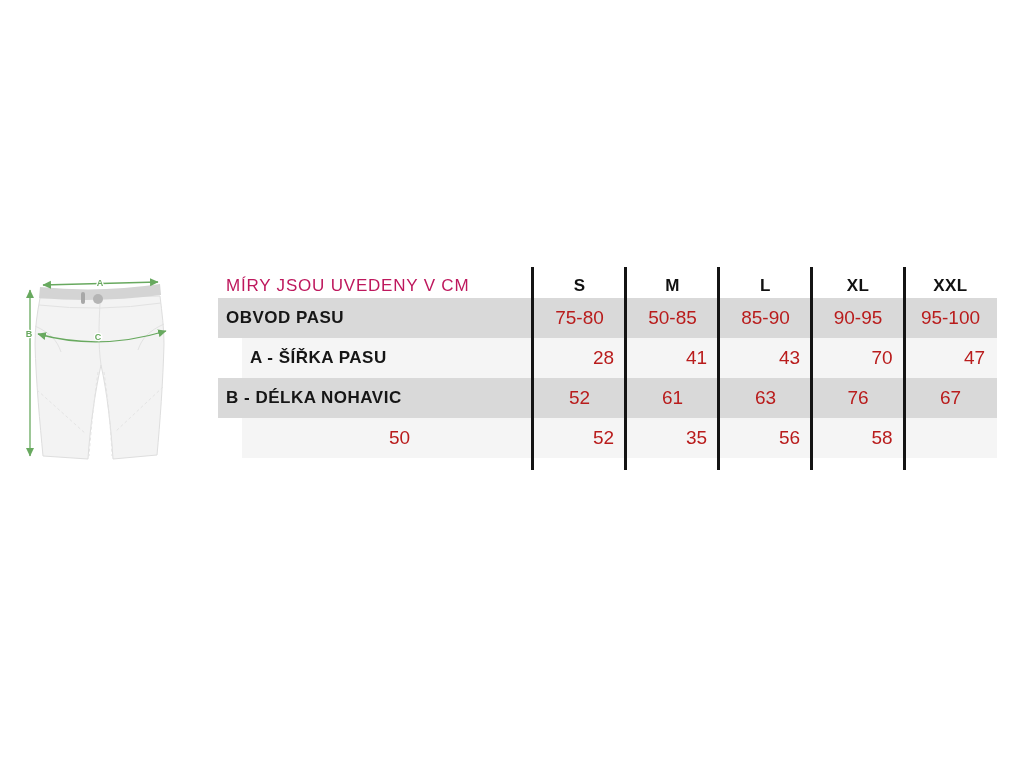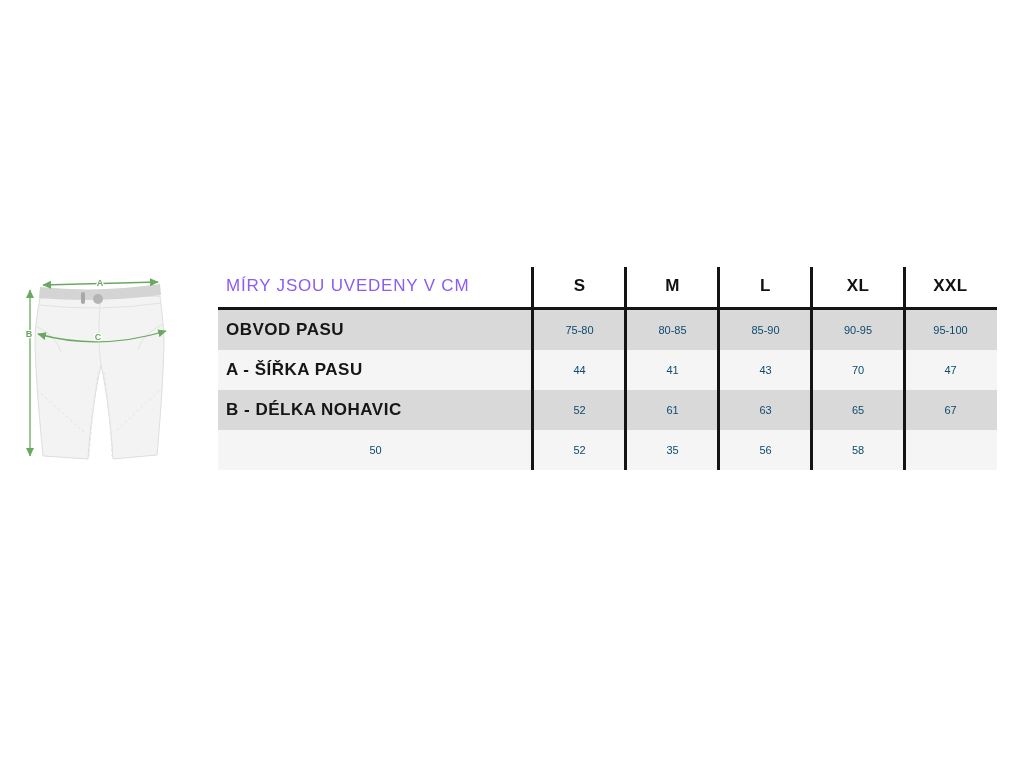--- a/index.html
+++ b/index.html
@@ -35,47 +35,47 @@
     width: 779px; height: 208px;
   }
   .thead {
     display: grid;
     grid-template-columns: 315px 93px 93px 93px 92px 93px;
     height: 42px; align-items: center;
   }
   .table-title {
     padding-left: 8px;
     font-size: 17px; letter-spacing: 0.8px;
-    color: #8b5cf6; white-space: nowrap;
+    color: #be185d; white-space: nowrap;
   }
   .size-h {
     text-align: center;
     font-size: 17px; font-weight: bold;
     color: #111111; letter-spacing: 0.4px;
   }
   .header-rule {
     position: absolute; left: 0; top: 42px;
     width: 779px; height: 3px; background: #141414;
   }
-  .tbody { position: absolute; left: 0; top: 45px; width: 779px; }
+  .tbody { position: absolute; left: 0; top: 33px; width: 779px; }
   .trow {
     display: grid;
     grid-template-columns: 315px 93px 93px 93px 92px 93px;
     height: 40px; align-items: center;
   }
   .trow.shade-dark  { background: #d9d9d9; }
-  .trow.shade-light { background: #f5f5f5; }
+  .trow.shade-light { background: #f5f5f5; margin-left: 24px; }
   .row-label {
     padding-left: 8px;
     font-size: 17px; font-weight: bold;
     color: #161616; letter-spacing: 0.5px; white-space: nowrap;
   }
   .val {
     text-align: center;
-    font-size: 11px; color: #0c4a6e;
+    font-size: 19px; color: #b91c1c;
   }
   .vline {
     position: absolute; top: 2px;
     width: 3px; height: 203px;
     background: #141414;
   }
   .vline-1 { left: 313px; }
   .vline-2 { left: 406px; }
   .vline-3 { left: 499px; }
   .vline-4 { left: 592px; }
@@ -140,39 +140,39 @@
     <div class="size-h">XL</div>
     <div class="size-h">XXL</div>
   </div>
 
   <div class="header-rule"></div>
 
   <div class="tbody">
     <div class="trow shade-dark">
       <div class="row-label">OBVOD PASU</div>
       <div class="val">75-80</div>
-      <div class="val">80-85</div>
+      <div class="val">50-85</div>
       <div class="val">85-90</div>
       <div class="val">90-95</div>
       <div class="val">95-100</div>
     </div>
     <div class="trow shade-light">
       <div class="row-label">A - ŠÍŘKA PASU</div>
-      <div class="val">44</div>
+      <div class="val">28</div>
       <div class="val">41</div>
       <div class="val">43</div>
       <div class="val">70</div>
       <div class="val">47</div>
     </div>
     <div class="trow shade-dark">
       <div class="row-label">B - DÉLKA NOHAVIC</div>
       <div class="val">52</div>
       <div class="val">61</div>
       <div class="val">63</div>
-      <div class="val">65</div>
+      <div class="val">76</div>
       <div class="val">67</div>
     </div>
     <div class="trow shade-light">
       <div class="val">50</div>
       <div class="val">52</div>
       <div class="val">35</div>
       <div class="val">56</div>
       <div class="val">58</div>
     </div>
   </div>

